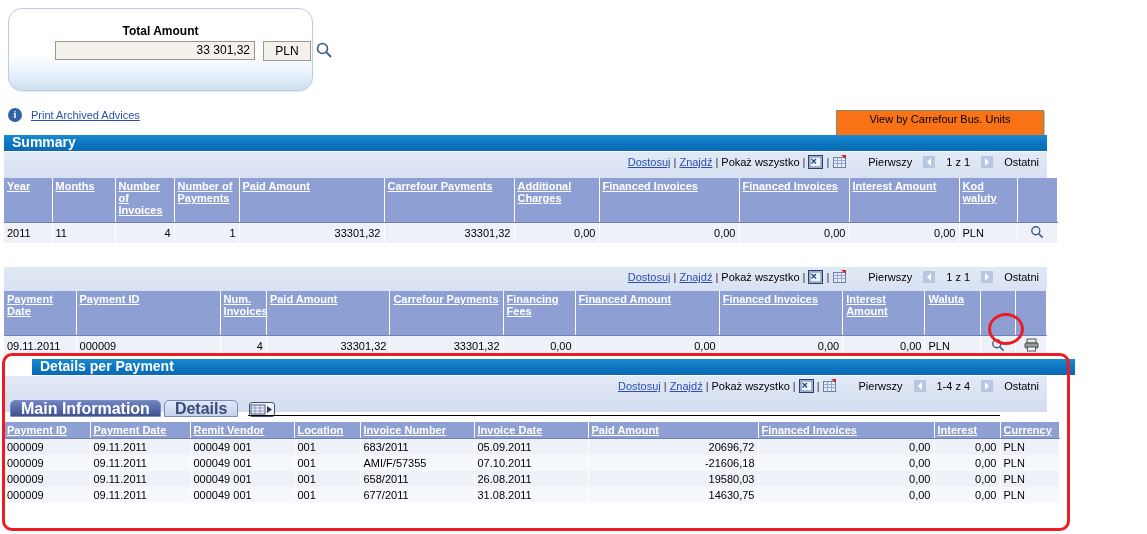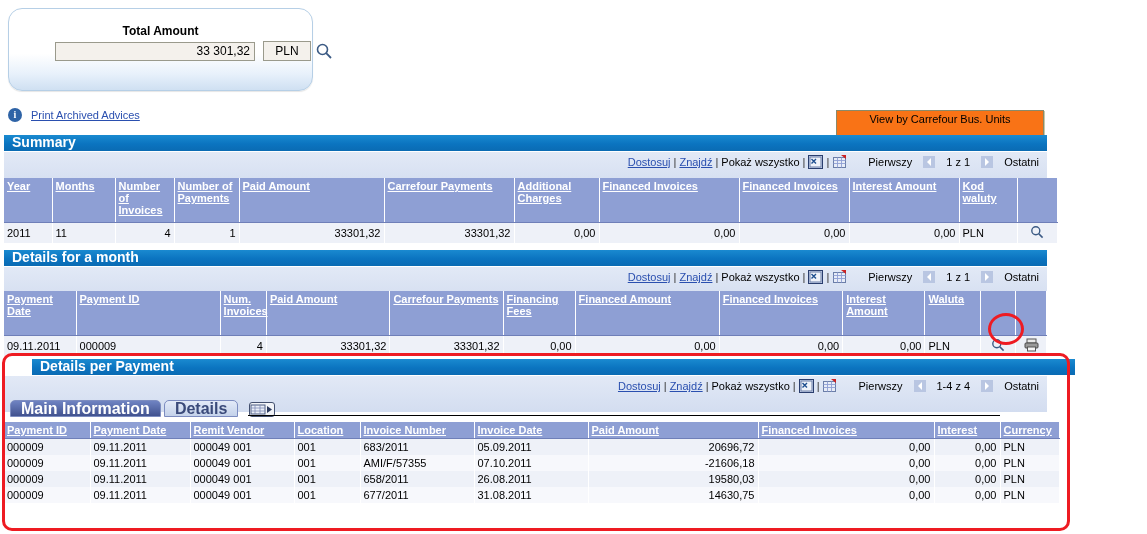--- a/index.html
+++ b/index.html
@@ -19,21 +19,21 @@
     position: absolute; left: 8px; top: 8px; width: 305px; height: 83px;
     border: 1px solid #b6cfe6;
     border-radius: 14px;
     background: linear-gradient(to bottom, #ffffff 0%, #ffffff 55%, #e8f1fb 80%, #cfe0f2 100%);
     box-shadow: 0 1px 1px rgba(0,0,0,.10);
   }
   .total-title {
     position: absolute; left: 0; top: 15px; width: 100%;
     text-align: center; font-weight: bold; font-size: 12px; color: #000;
   }
-  .total-row { position: absolute; left: 14px; top: 32px; display: flex; align-items: center; padding-left: 32px; }
+  .total-row { position: absolute; left: 14px; top: 32px; display: flex; align-items: flex-start; padding-left: 32px; }
   .total-input {
     width: 200px; height: 19px;
     border: 1px solid #9a9a8c;
     background: #f4f1ec;
     text-align: right;
     padding: 0 4px;
     font-family: "Liberation Sans", sans-serif;
     font-size: 12px;
     line-height: 17px;
     color: #000;
@@ -257,21 +257,20 @@
         <td class="ctr">
           <svg width="14" height="14" viewBox="0 0 14 14">
               <circle cx="5.8" cy="5.8" r="4" fill="none" stroke="#3b5a84" stroke-width="1.4"></circle>
               <line x1="8.8" y1="8.8" x2="12.6" y2="12.6" stroke="#3b5a84" stroke-width="1.6"></line>
             </svg>
         </td>
       </tr>
     </tbody>
   </table>
 
-  <div class="sec-bar" style="left:4px; top:250px; width:1043px;">Details for a month</div>
 
   <div class="subbar" style="left:4px; top:267px; width:1043px;">
     <div class="subbar-inner">
       <a class="tl" href="#">Dostosuj</a>
       <span class="sep">|</span>
       <a class="tl" href="#">Znajdź</a>
       <span class="sep">|</span>
       <span>Pokaż wszystko</span>
       <span class="sep">|</span>
       <span class="ico-btn">

